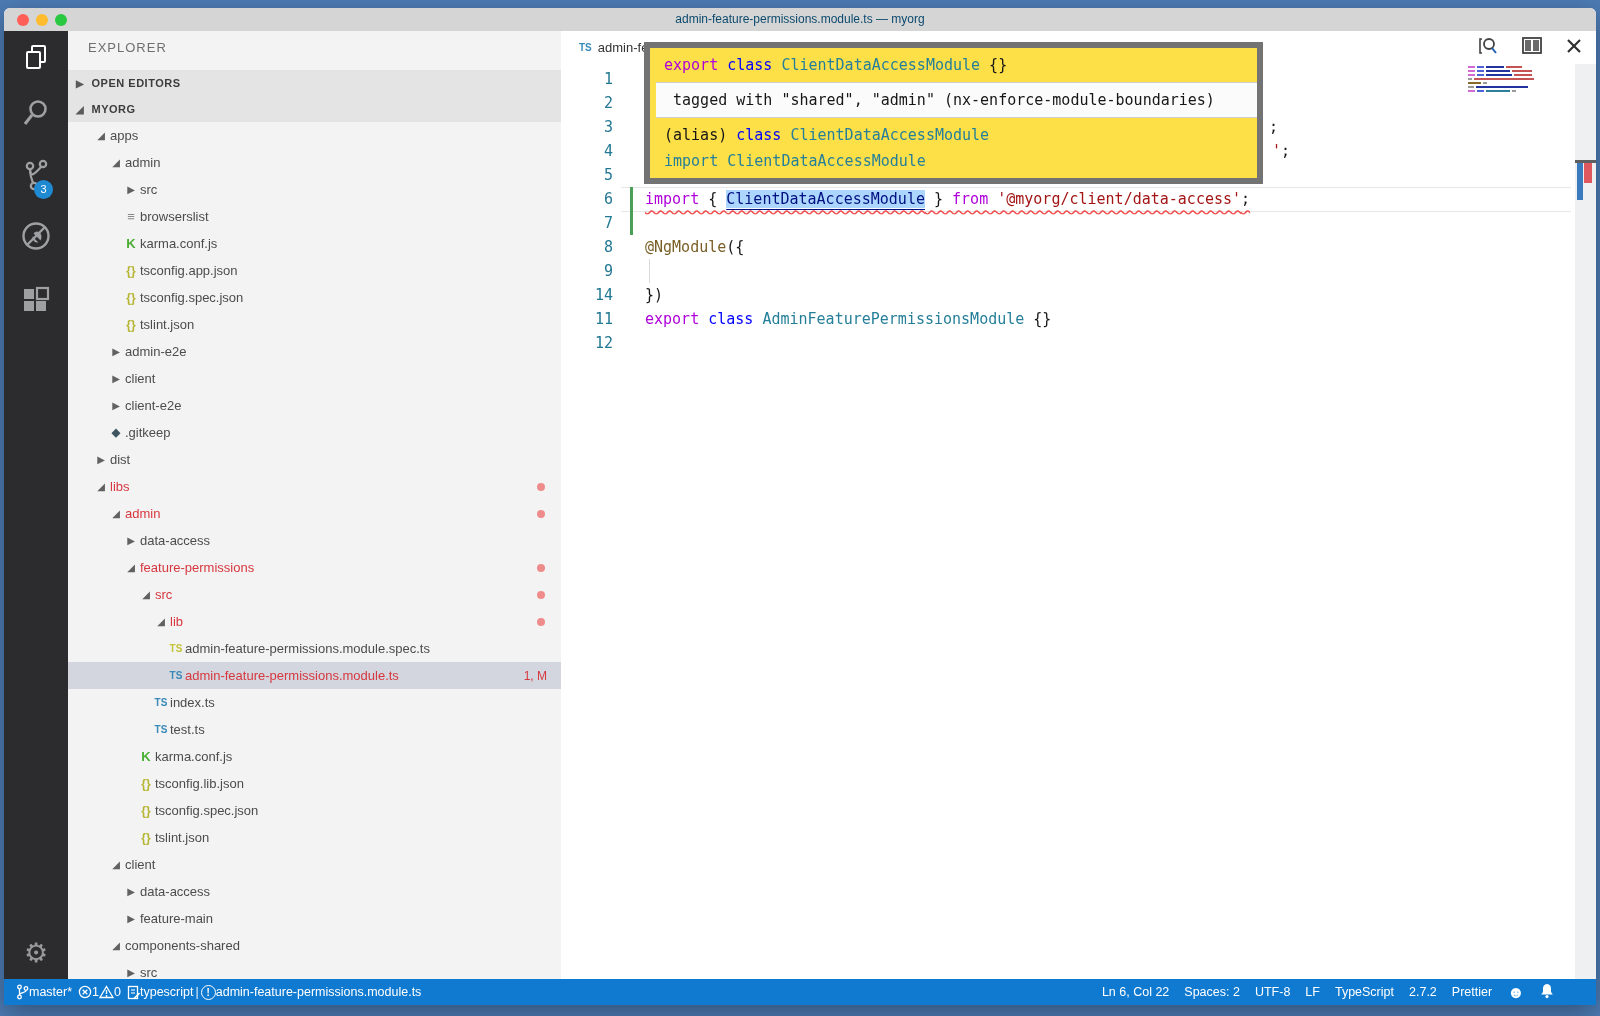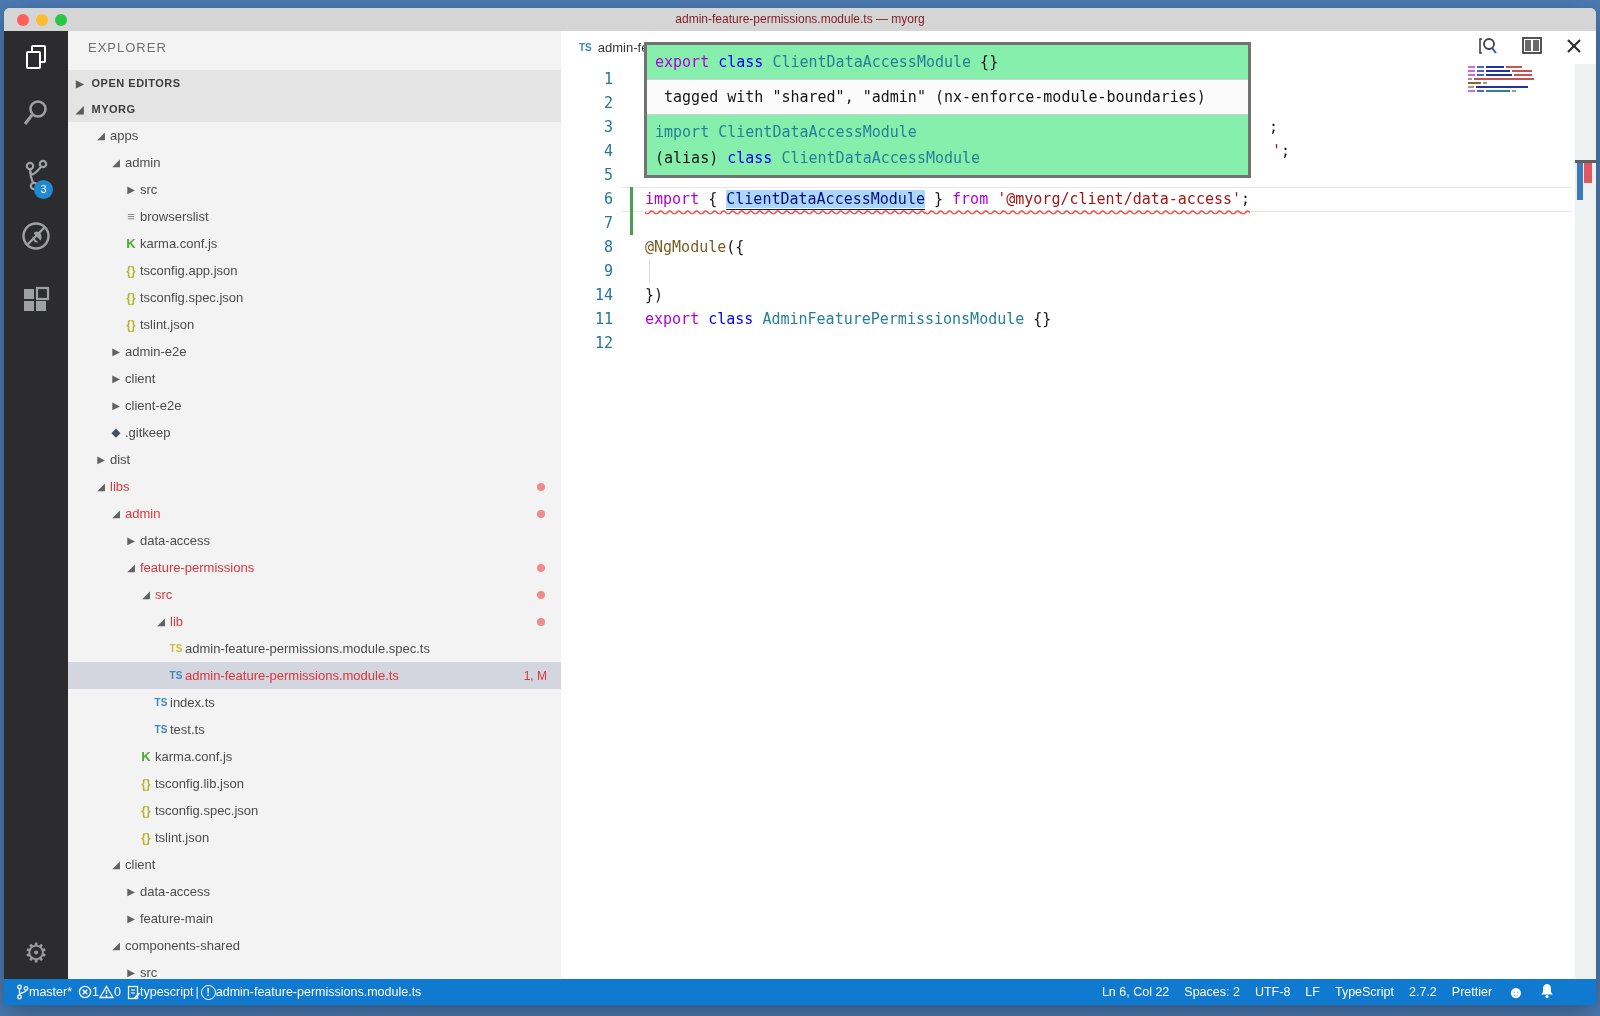--- a/index.html
+++ b/index.html
@@ -7,21 +7,21 @@
        font-family:"Liberation Sans",sans-serif;-webkit-font-smoothing:antialiased;}
   .window{position:absolute;left:4px;top:8px;width:1592px;height:997px;background:#fff;
           border-radius:6px 6px 0 0;overflow:hidden;box-shadow:0 8px 28px rgba(0,0,0,.35);}
   
   .titlebar{position:absolute;left:0;top:0;right:0;height:23px;background:#d5d5d5;
             border-bottom:1px solid #b4b4b4;}
   .lights{position:absolute;left:13px;top:6px;display:flex;gap:7px;}
   .light{width:12px;height:12px;border-radius:50%;}
   .light.r{background:#ff5f57;}.light.y{background:#febc2e;}.light.g{background:#28c840;}
   .wtitle{position:absolute;left:0;right:0;top:0;height:23px;line-height:23px;text-align:center;
-          font-size:12px;color:#7f1d1d;}
+          font-size:12px;color:#0c4a6e;}
   
   .activitybar{position:absolute;left:0;top:23px;bottom:26px;width:64px;background:#2c2c2e;}
   .abicon{position:absolute;left:0;width:64px;height:48px;display:flex;align-items:center;justify-content:center;}
   .abicon svg{display:block;}
   .badge{position:absolute;left:30px;top:28px;width:19px;height:19px;border-radius:50%;
          background:#1f8ad2;color:#fff;font-size:11px;line-height:19px;text-align:center;}
   .gear{position:absolute;left:0;bottom:10px;width:64px;text-align:center;font-size:27px;color:#9a9a9a;cursor:default;}
   
   .sidebar{position:absolute;left:64px;top:23px;bottom:26px;width:493px;background:#f3f3f3;overflow:hidden;}
   .sbtitle{position:absolute;left:20px;top:9px;font-size:13px;letter-spacing:1px;color:#6f6f6f;}
@@ -71,22 +71,22 @@
   #minimap{position:absolute;left:907px;top:2px;}
   .mmline{display:flex;gap:2px;height:2px;margin-bottom:2px;}
   .mmseg{height:2px;}
   .mm-pink{background:#d36ad3;}.mm-blue{background:#4e62d6;}.mm-navy{background:#22329e;}
   .mm-red{background:#c65353;}.mm-brown{background:#8a6a2a;}.mm-teal{background:#2e7f99;}.mm-gray{background:#9a9a9a;}
   .ovstrip{position:absolute;right:0;top:0;bottom:0;width:21px;background:#eff0f1;}
   .ovline{position:absolute;right:0;top:96px;width:21px;height:3px;background:#5f5f5f;}
   .ovblue{position:absolute;right:13px;top:99px;width:6px;height:37px;background:#3a7bbf;}
   .ovred{position:absolute;right:4px;top:99px;width:8px;height:20px;background:#df5860;}
   
-  .hover{position:absolute;left:640px;top:34px;width:601px;background:#86efac;border:3px solid #737373;
-         font-family:"DejaVu Sans Mono",monospace;font-size:15px;z-index:50;}
+  .hover{position:absolute;left:640px;top:34px;width:601px;background:#fde047;border:6px solid #737373;
+         font-family:"DejaVu Sans Mono",monospace;font-size:15px;z-index:50;padding-left:6px;}
   .hsec{padding:4px 8px;line-height:26px;white-space:pre;}
   .hsec.lint{background:#fbfbfb;border-top:1px solid #cfcfcf;border-bottom:1px solid #cfcfcf;color:#161616;}
   
   .statusbar{position:absolute;left:0;right:0;bottom:0;height:26px;background:#107ad0;color:#fff;
              font-size:12.5px;display:flex;align-items:center;justify-content:space-between;}
   .sbleft{display:flex;align-items:center;gap:6px;padding-left:12px;}
   .sbright{display:flex;align-items:center;gap:15px;padding-right:42px;}
   .sbitem{display:flex;align-items:center;white-space:nowrap;}
   .infocirc{display:inline-block;width:13px;height:13px;border:1.2px solid #fff;border-radius:50%;
             font-size:10px;line-height:13px;text-align:center;font-weight:bold;}
@@ -424,21 +424,21 @@
         <div class="ovline"></div>
         <div class="ovblue"></div>
         <div class="ovred"></div>
       </div>
     </div>
   </div>
 
   <div class="hover">
     <div class="hsec" id="hover-code"><span class="tk-kw">export</span><span class="tk-punct"> </span><span class="tk-kw2">class</span><span class="tk-punct"> </span><span class="tk-type">ClientDataAccessModule</span><span class="tk-punct"> {}</span></div>
     <div class="hsec lint" id="hover-lint"><div> tagged with "shared", "admin" (nx-enforce-module-boundaries)</div></div>
-    <div class="hsec" id="hover-alias"><div><span class="tk-type">import</span><span class="tk-punct"> </span><span class="tk-type">ClientDataAccessModule</span></div><div><span class="tk-punct">(alias) </span><span class="tk-kw2">class</span><span class="tk-punct"> </span><span class="tk-type">ClientDataAccessModule</span></div></div>
+    <div class="hsec" id="hover-alias"><div><span class="tk-punct">(alias) </span><span class="tk-kw2">class</span><span class="tk-punct"> </span><span class="tk-type">ClientDataAccessModule</span></div><div><span class="tk-type">import</span><span class="tk-punct"> </span><span class="tk-type">ClientDataAccessModule</span></div></div>
   </div>
 
   <div class="statusbar">
     <div class="sbleft">
       <span class="sbitem">
         <svg width="13" height="16" viewBox="0 0 13 16">
           <circle cx="3.5" cy="3" r="1.8" fill="none" stroke="#fff" stroke-width="1.3"></circle>
           <circle cx="3.5" cy="13" r="1.8" fill="none" stroke="#fff" stroke-width="1.3"></circle>
           <circle cx="10" cy="4.5" r="1.8" fill="none" stroke="#fff" stroke-width="1.3"></circle>
           <path d="M3.5 5 v6 M3.5 11 C3.5 8 10 9 10 6.5" fill="none" stroke="#fff" stroke-width="1.3"></path>

